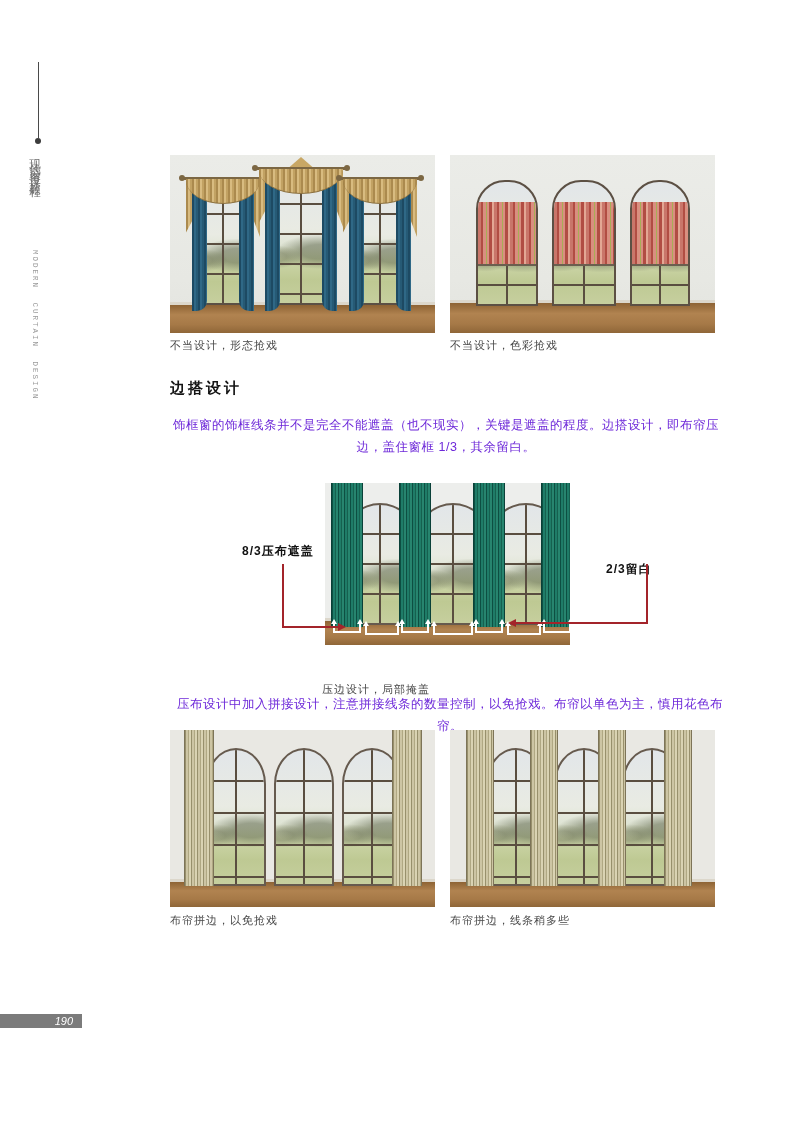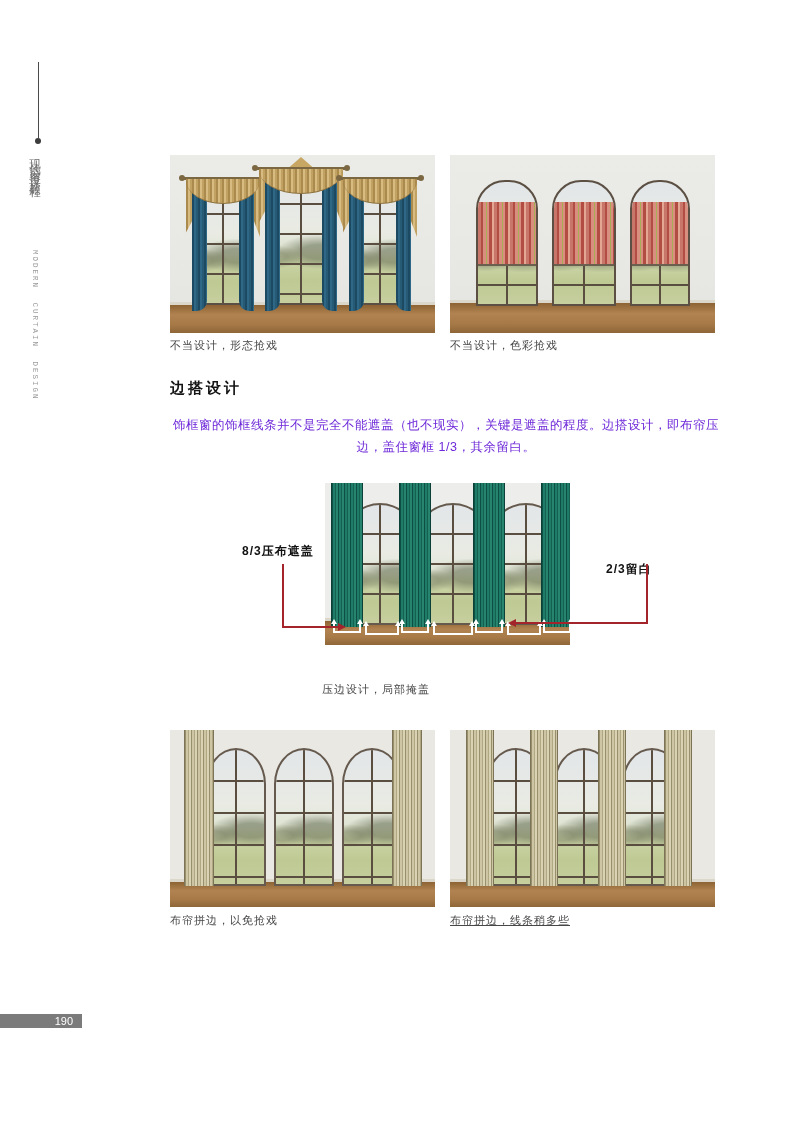--- a/index.html
+++ b/index.html
@@ -71,21 +71,21 @@
   
   .fold-khaki{background:repeating-linear-gradient(90deg,#98906c 0 1px,#cdc5a4 1px 3px,#b0a883 3px 4px,#dad3b3 4px 6px);
        border-left:1px solid #7d7458;border-right:1px solid #7d7458;}
 
   
   .h-section{position:absolute;font-size:15px;font-weight:bold;color:#141414;letter-spacing:3px;}
   .body-text{position:absolute;font-size:12.5px;color:#6d28d9;line-height:22px;letter-spacing:.5px;}
 
   
   .pagebar{position:absolute;left:0;top:1014px;width:82px;height:14px;background:#7b7b7b;}
-  .pagebar span{position:absolute;right:9px;top:1px;font-size:11px;color:#fff;}
+  .pagebar span{position:absolute;right:9px;top:1px;font-size:11px;color:#fff;font-style:italic;}
 </style>
 </head>
 <body>
 
 <div class="page">
 
   <div class="side-rule"></div>
   <div class="side-dot"></div>
   <div class="v-cn">现代窗帘设计教程</div>
   <div class="v-en">MODERN CURTAIN DESIGN</div>
@@ -181,20 +181,21 @@
     <div class="ann-v" style="left:112px;top:84px;height:62px;"></div>
     <div class="ann-h" style="left:112px;top:146px;width:56px;"></div>
     <div class="ann-ar right" style="left:168px;top:143px;"></div>
     <div class="ann-label" style="left:436px;top:81px;">2/3留白</div>
     <div class="ann-v" style="left:476px;top:84px;height:60px;"></div>
     <div class="ann-h" style="left:346px;top:142px;width:130px;"></div>
     <div class="ann-ar left" style="left:338px;top:139px;"></div>
     <div class="figcap" style="left:152px;top:170px;margin-top:32px;">压边设计，局部掩盖</div>
   </div>
 
+  <div class="body-text" style="left:170px;top:693px;width:560px;">压布设计中加入拼接设计，注意拼接线条的数量控制，以免抢戏。布帘以单色为主，慎用花色布帘。</div>
 
   <div class="scene" style="left:170px;top:730px;width:265px;height:177px;background:#e9e8e3;">
     <div class="floor" style="height:25px;"></div>
     <div class="win arch-soft" style="left:36px;top:18px;width:56px;height:134px;">
         <div class="panes" style="background:linear-gradient(90deg,transparent 0 calc(50% - 1px),#5a4e40 calc(50% - 1px) calc(50% + 1px),transparent calc(50% + 1px) 100%),repeating-linear-gradient(180deg,transparent 0 30px,#5a4e40 30px 32px);"></div>
       </div>
     <div class="win arch-soft" style="left:104px;top:18px;width:56px;height:134px;">
         <div class="panes" style="background:linear-gradient(90deg,transparent 0 calc(50% - 1px),#5a4e40 calc(50% - 1px) calc(50% + 1px),transparent calc(50% + 1px) 100%),repeating-linear-gradient(180deg,transparent 0 30px,#5a4e40 30px 32px);"></div>
       </div>
     <div class="win arch-soft" style="left:172px;top:18px;width:56px;height:134px;">
@@ -214,19 +215,19 @@
         <div class="panes" style="background:linear-gradient(90deg,transparent 0 calc(50% - 1px),#5a4e40 calc(50% - 1px) calc(50% + 1px),transparent calc(50% + 1px) 100%),repeating-linear-gradient(180deg,transparent 0 30px,#5a4e40 30px 32px);"></div>
       </div>
     <div class="win arch-soft" style="left:172px;top:18px;width:56px;height:134px;">
         <div class="panes" style="background:linear-gradient(90deg,transparent 0 calc(50% - 1px),#5a4e40 calc(50% - 1px) calc(50% + 1px),transparent calc(50% + 1px) 100%),repeating-linear-gradient(180deg,transparent 0 30px,#5a4e40 30px 32px);"></div>
       </div>
     <div class="panel fold-khaki" style="left:16px;width:26px;height:156px;"></div>
     <div class="panel fold-khaki" style="left:80px;width:26px;height:156px;"></div>
     <div class="panel fold-khaki" style="left:148px;width:26px;height:156px;"></div>
     <div class="panel fold-khaki" style="left:214px;width:26px;height:156px;"></div>
   </div>
-  <div class="figcap" style="left:450px;top:913px;text-decoration:underline;">布帘拼边，线条稍多些</div>
+  <div class="figcap" style="left:450px;top:913px;">布帘拼边，线条稍多些</div>
 
   <div class="pagebar">
     <span>190</span>
   </div>
 
 </div>
 
 </body></html>

